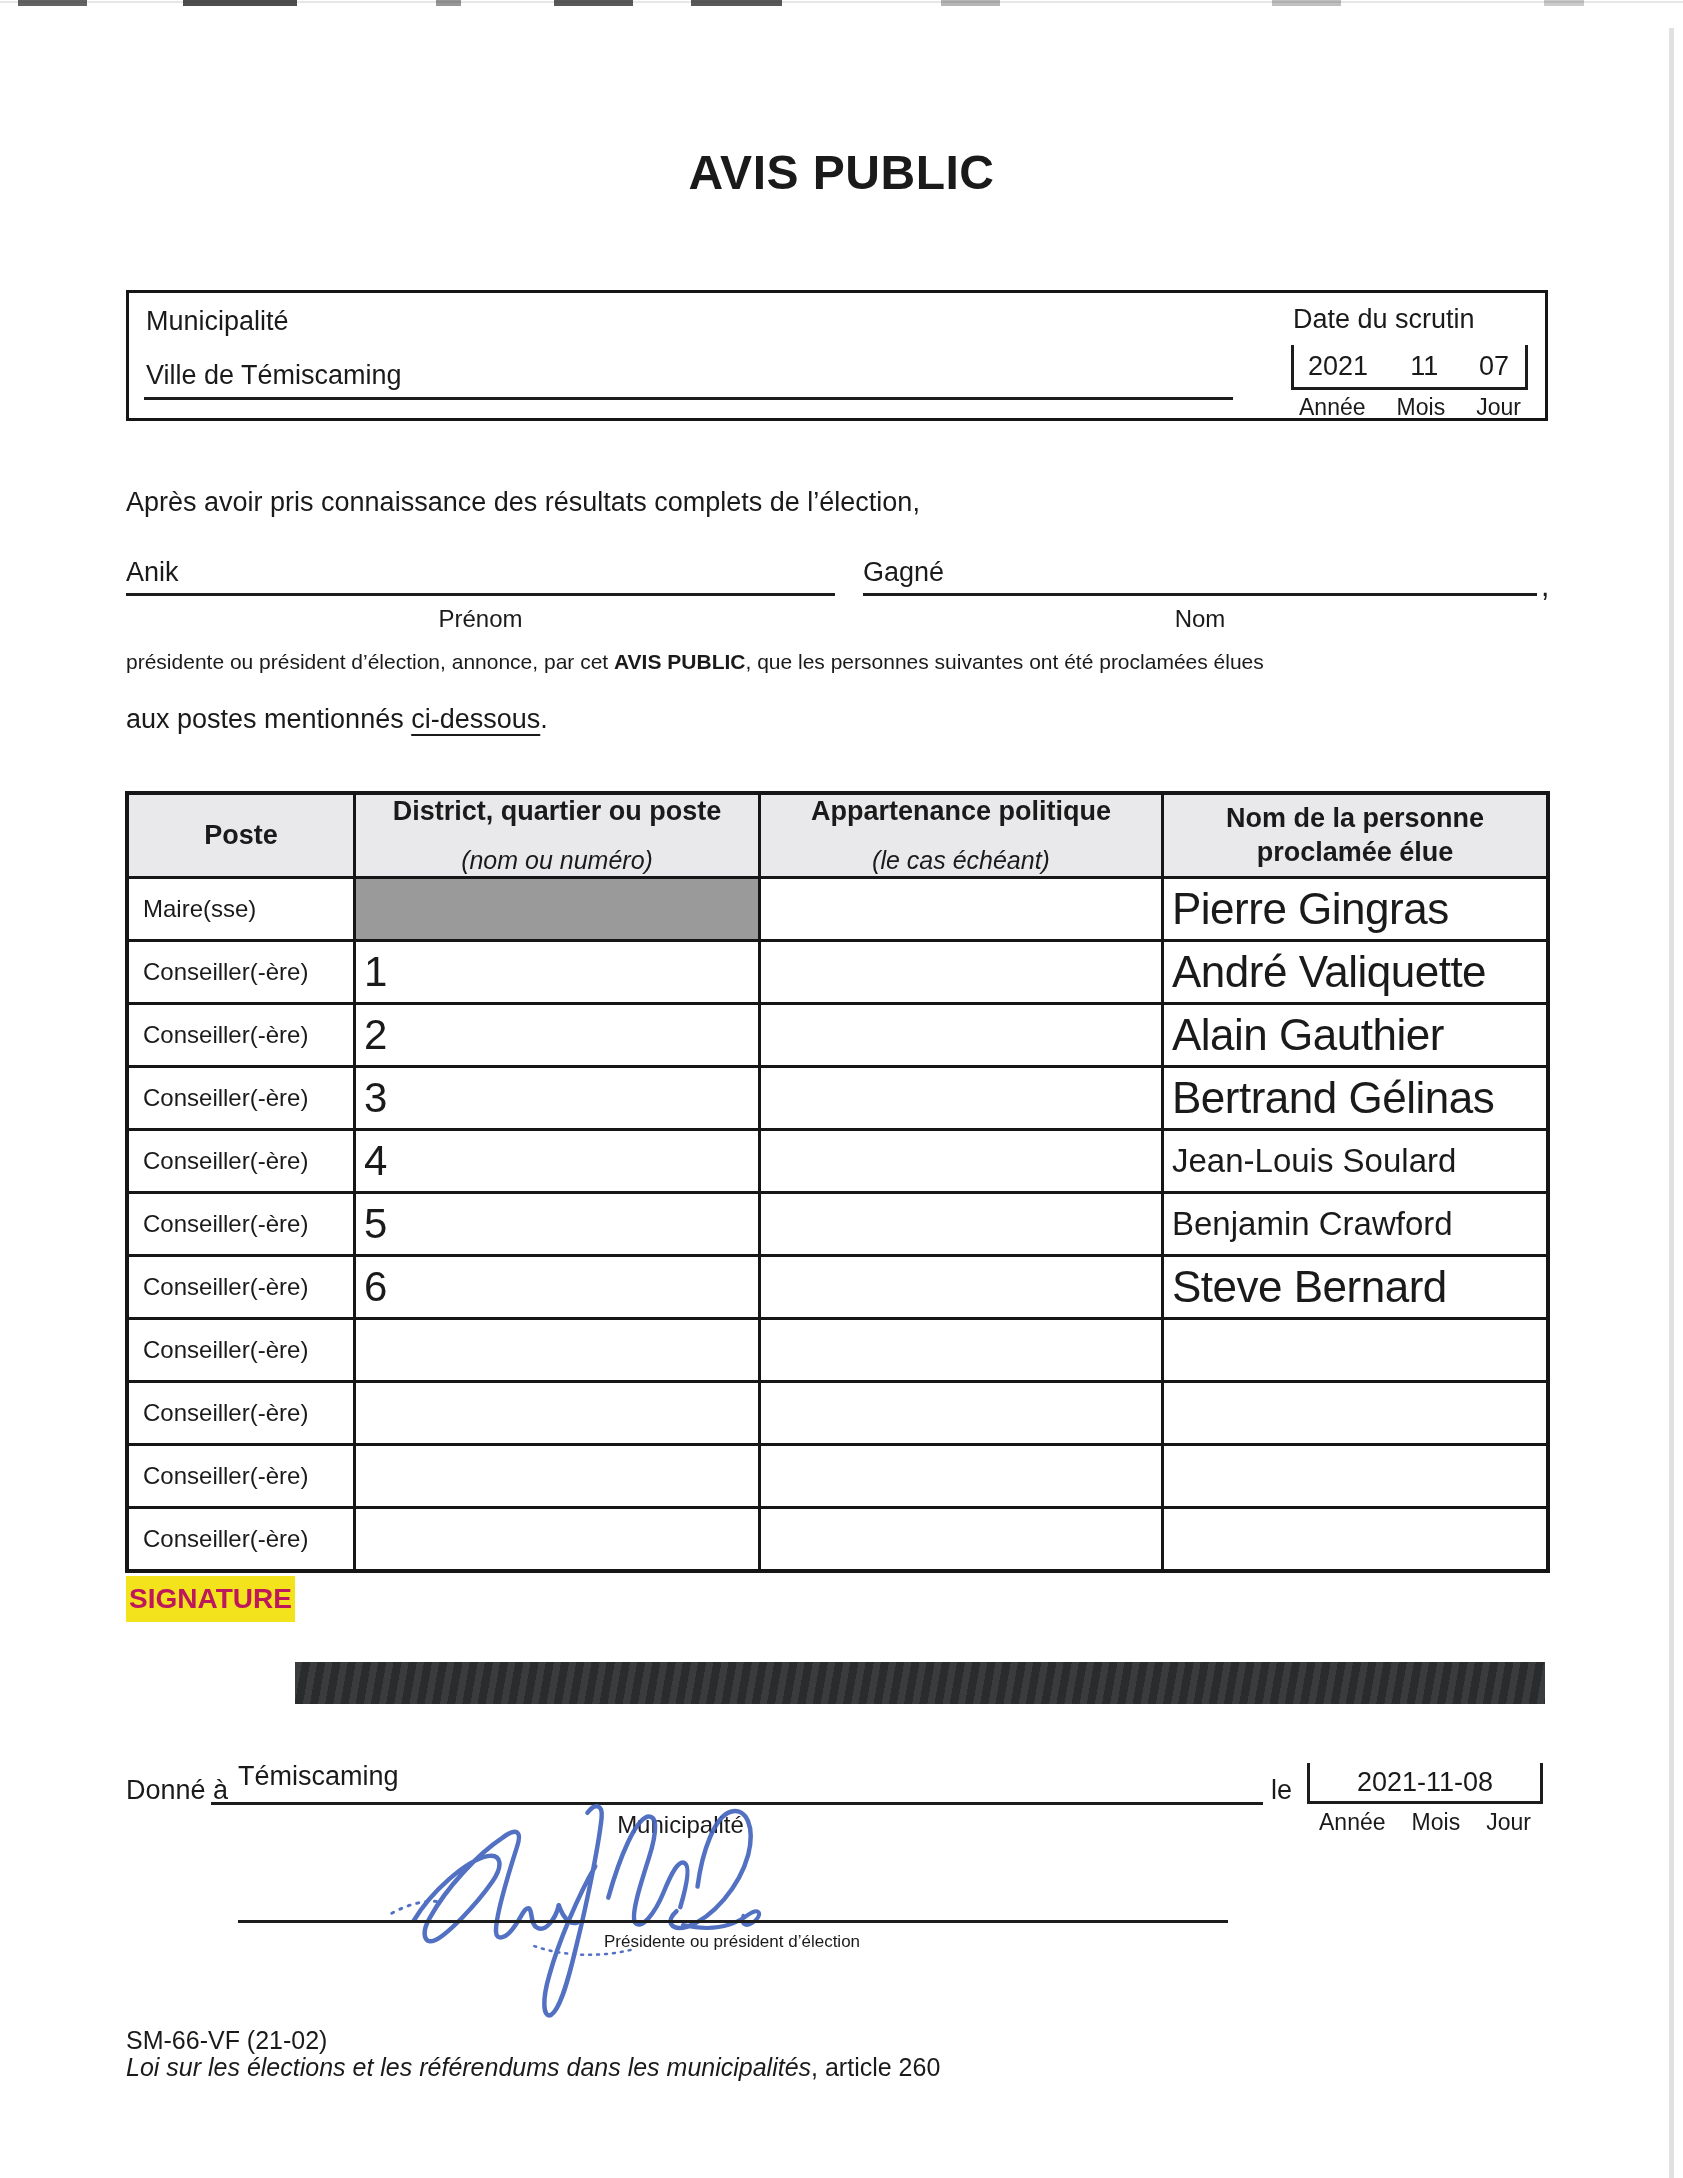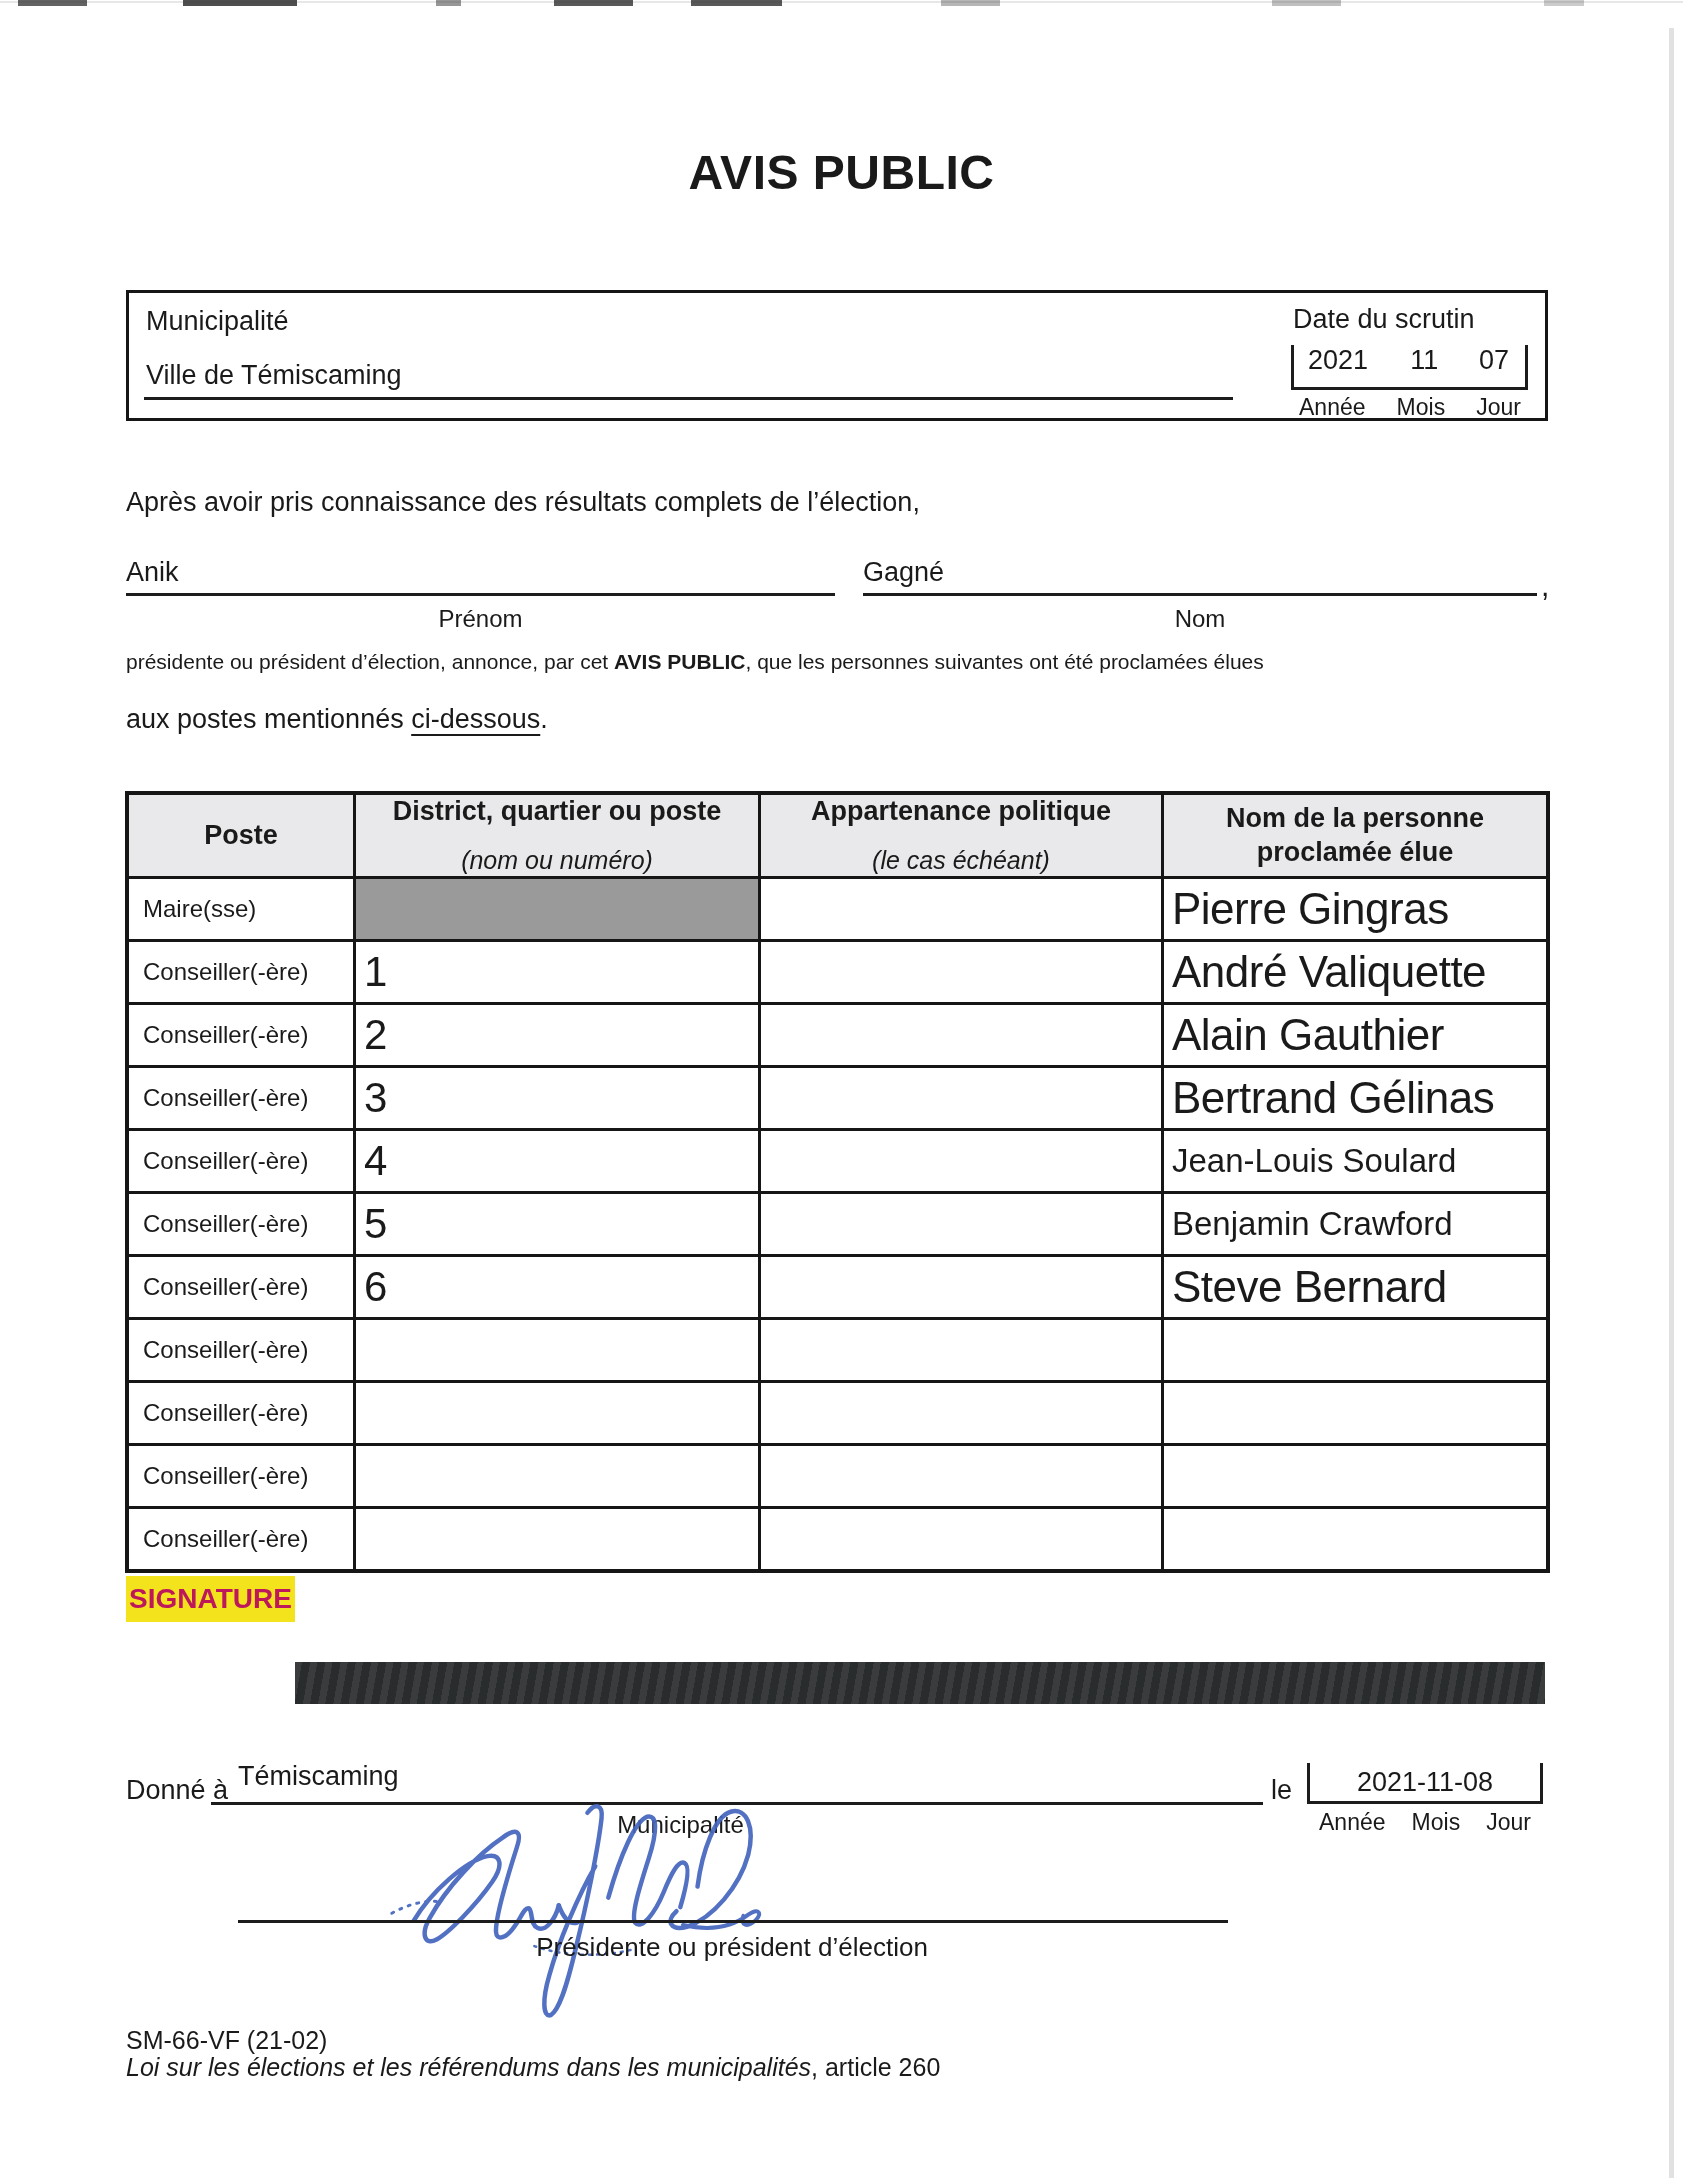--- a/index.html
+++ b/index.html
@@ -21,21 +21,21 @@
   .title .t2{font-size:44px;}
 
   
   .muni-box{left:126px;top:290px;width:1422px;height:131px;border:3px solid #161616;box-sizing:border-box;}
   .muni-label{left:146px;top:306px;font-size:27px;}
   .muni-value{left:146px;top:360px;font-size:27px;}
   .muni-line{left:144px;top:397px;width:1089px;height:3px;background:#1c1c1c;}
   .scrutin-label{left:1293px;top:304px;font-size:27px;}
   .scrutin-cell{left:1291px;top:345px;width:237px;height:45px;box-sizing:border-box;
     border-left:3px solid #1c1c1c;border-right:3px solid #1c1c1c;border-bottom:3px solid #1c1c1c;
-    display:flex;align-items:flex-start;font-size:27px;}
+    display:flex;align-items:center;font-size:27px;}
   .scrutin-cell .y{flex:1.35;text-align:left;padding-left:14px;}
   .scrutin-cell .m{flex:1;text-align:center;}
   .scrutin-cell .d{flex:.85;text-align:right;padding-right:16px;}
   .date-units{display:flex;justify-content:space-between;font-size:23px;}
   .scrutin-units{left:1293px;top:394px;width:234px;padding:0 6px;box-sizing:border-box;}
 
   
   .p1{left:126px;top:487px;font-size:27px;}
   .fname{left:126px;top:557px;font-size:27px;}
   .lname{left:863px;top:557px;font-size:27px;}
@@ -77,21 +77,21 @@
   .donne-cap{left:443px;top:1811px;width:475px;text-align:center;font-size:24px;}
   .le{left:1271px;top:1775px;font-size:27px;}
   .le-box{left:1307px;top:1763px;width:236px;height:41px;box-sizing:border-box;
     border-left:3px solid #1c1c1c;border-right:3px solid #1c1c1c;border-bottom:3px solid #1c1c1c;
     display:flex;align-items:center;justify-content:center;font-size:27px;}
   .le-units{left:1309px;top:1809px;width:232px;padding:0 10px;box-sizing:border-box;}
 
   
   .sig-svg{left:384px;top:1794px;width:398px;height:236px;}
   .sig-line{left:238px;top:1920px;width:990px;height:3px;background:#1c1c1c;}
-  .sig-cap{left:450px;top:1932px;width:564px;text-align:center;font-size:26px;}
+  .sig-cap{left:450px;top:1932px;width:564px;text-align:center;font-size:17px;}
 
   
   .foot1{left:126px;top:2026px;font-size:25px;}
   .foot2{left:126px;top:2053px;font-size:25px;}
   .foot2 .it{font-style:italic;}
 </style>
 </head>
 <body>
 
 <div class="top-noise">

